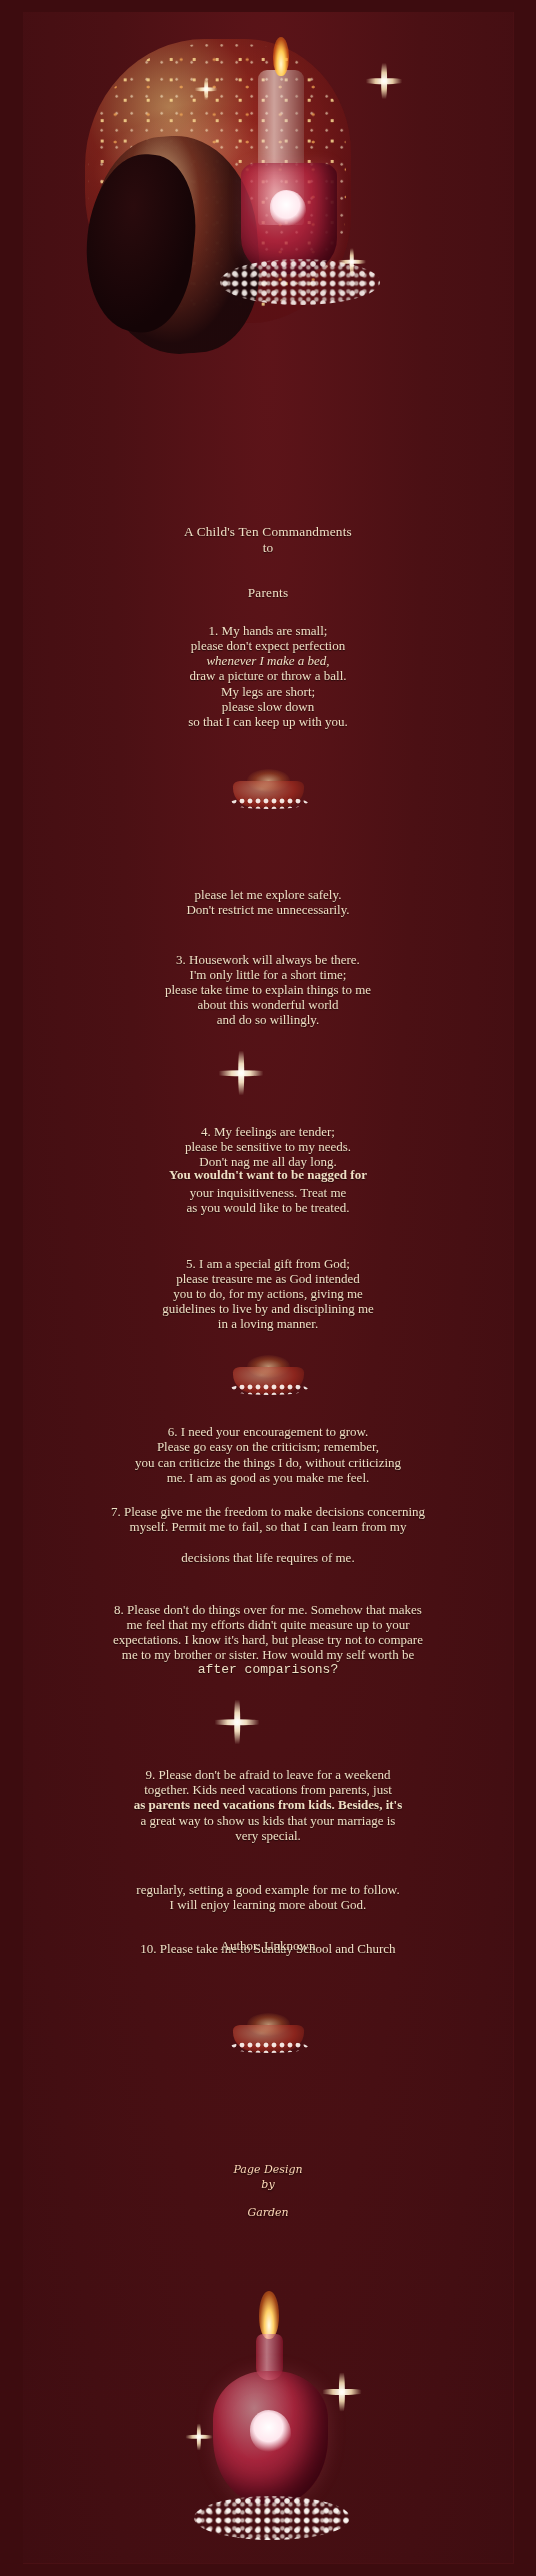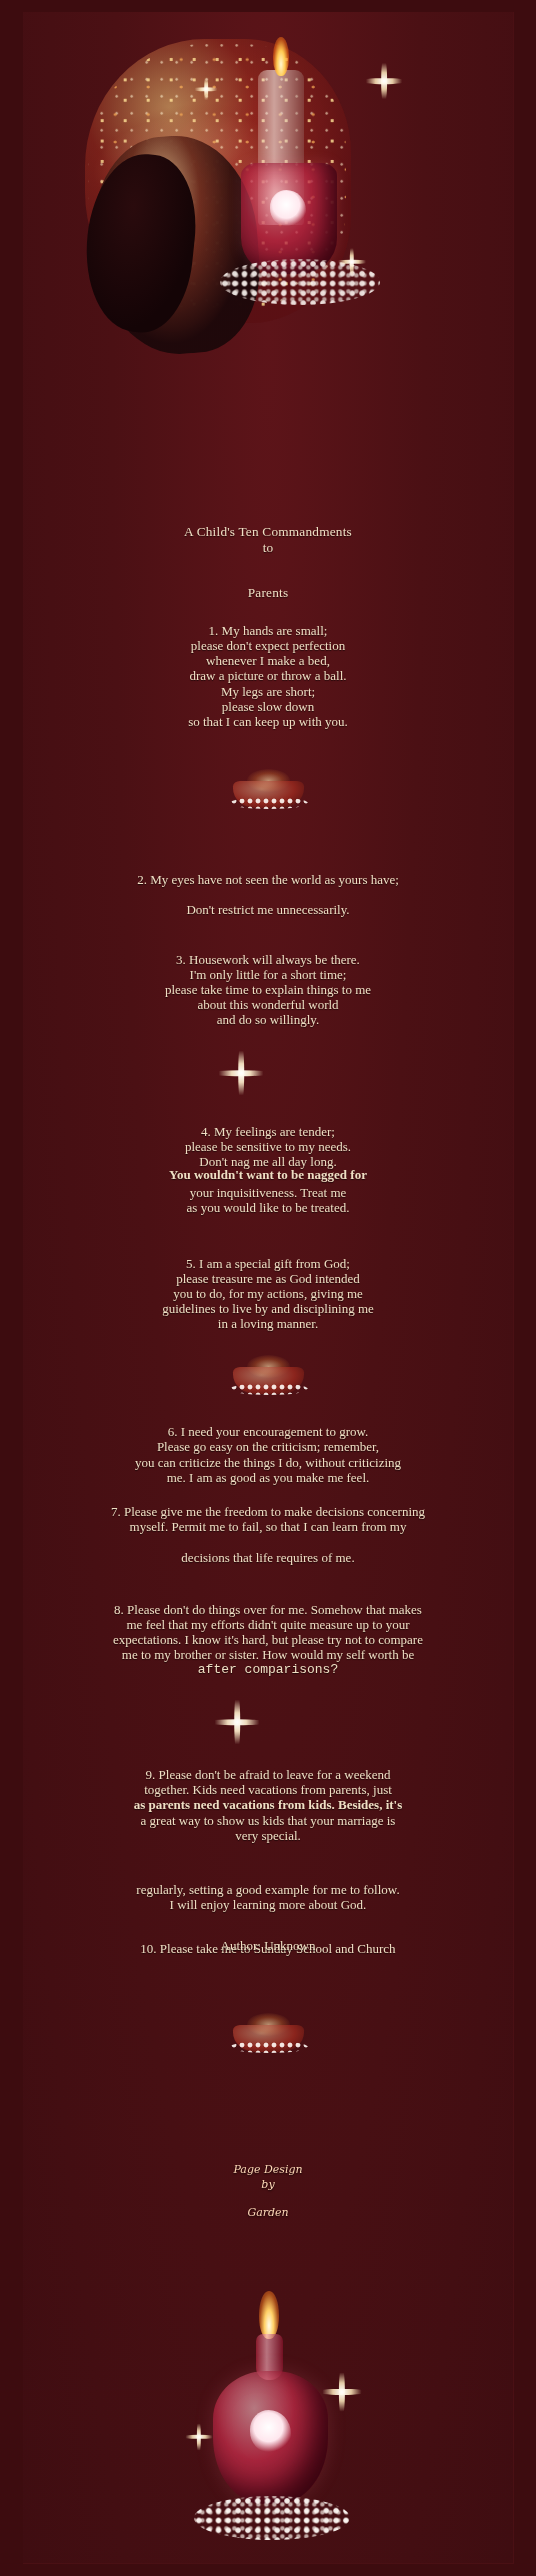--- a/index.html
+++ b/index.html
@@ -331,33 +331,33 @@
       <div class="sparkle" style="left:266px; top:222px; width:37px; height:37px;"></div>
       <div class="sparkle" style="left:124px; top:53px; width:30px; height:30px;"></div>
     </div>
 
     <div class="txt title" style="top:512px;">A Child's Ten Commandments</div>
     <div class="txt title" style="top:528px;">to</div>
     <div class="txt title" style="top:573px;">Parents</div>
 
     <div class="txt block" style="top:611px;">1.  My hands are small;</div>
     <div class="txt block" style="top:626px;">please don't expect perfection</div>
-    <div class="txt block" style="top:641px;">whenever I make a bed,</div>
+    <div class="txt block" style="top:641px;font-style:italic;">whenever I make a bed,</div>
     <div class="txt block" style="top:656px;">draw a picture or throw a ball.</div>
     <div class="txt block" style="top:672px;">My legs are short;</div>
     <div class="txt block" style="top:687px;">please slow down</div>
     <div class="txt block" style="top:702px;">so that I can keep up with you.</div>
 
     <div class="orn" style="top:755px;">
       <div class="glow"></div>
       <div class="bowl"></div>
       <div class="pearl-str"></div>
     </div>
 
-    <div class="txt block" style="top:860px;">2.  My eyes have not seen the world as yours have;</div>
+    <div class="txt block" style="top:875px;">please let me explore safely.</div>
     <div class="txt block" style="top:890px;">Don't restrict me unnecessarily.</div>
 
     <div class="txt block" style="top:940px;">3.  Housework will always be there.</div>
     <div class="txt block" style="top:955px;">I'm only little for a short time;</div>
     <div class="txt block" style="top:970px;">please take time to explain things to me</div>
     <div class="txt block" style="top:985px;">about this wonderful world</div>
     <div class="txt block" style="top:1000px;">and do so willingly.</div>
 
     <div class="star4" style="left:187px; top:1030px;"></div>
 

